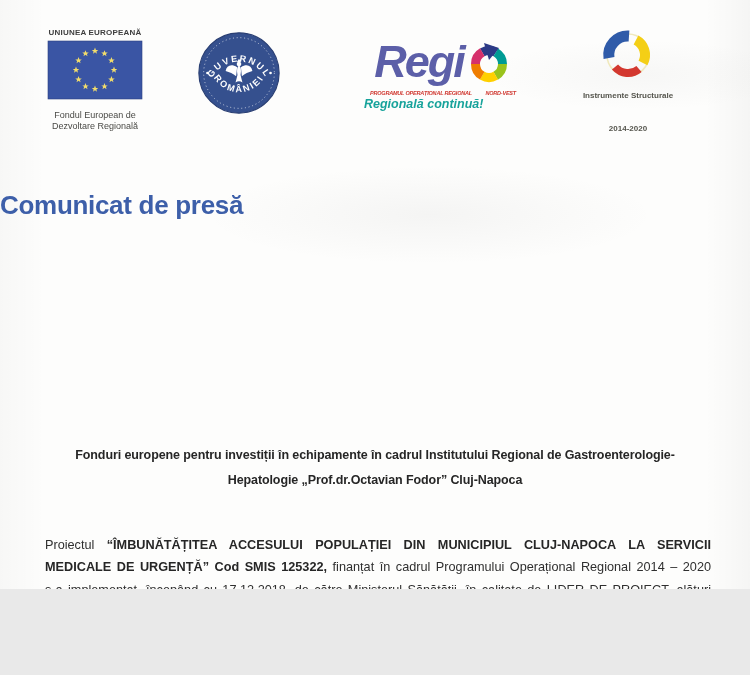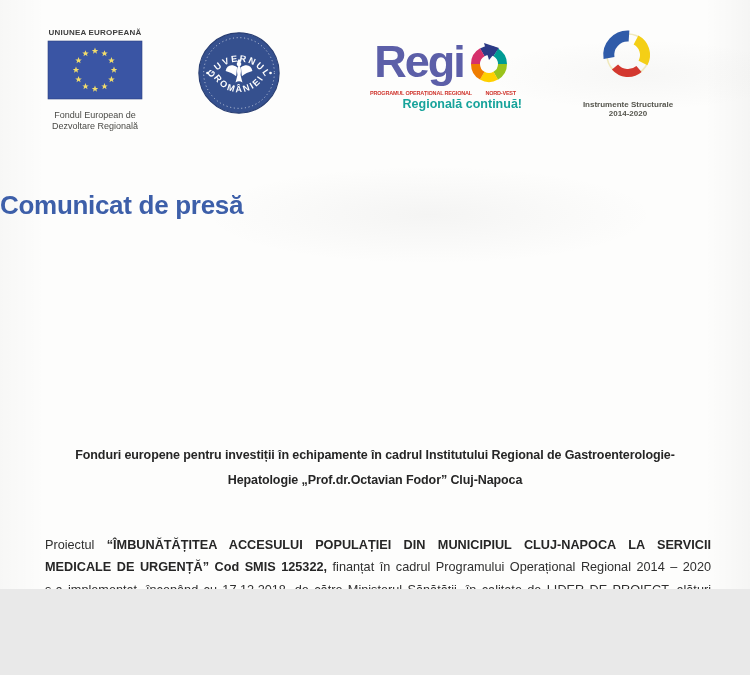--- a/index.html
+++ b/index.html
@@ -22,29 +22,29 @@
 
   
   .logo { position: absolute; }
 
   .logo-eu { left: 44px; top: 28px; width: 102px; text-align: center; }
   .eu-title { font-size: 8px; font-weight: bold; color: #3f3f3f; letter-spacing: 0.2px; margin-bottom: 3px; }
   .eu-sub { font-size: 9px; color: #4a4a46; line-height: 11px; white-space: pre-line; margin-top: 6px; }
 
   .logo-gov { left: 196px; top: 30px; width: 86px; height: 86px; }
 
-  .logo-regio { left: 364px; top: 34px; width: 158px; text-align: right; }
+  .logo-regio { left: 364px; top: 34px; width: 158px; text-align: left; font-style: italic; }
   .regio-row { display: flex; align-items: center; justify-content: center; height: 56px; }
   .regio-word { font-size: 45px; font-weight: bold; color: #5c5fa8; letter-spacing: -2px; line-height: 50px; }
   .regio-sub { display: flex; justify-content: space-between; width: 146px; margin: 0 auto; font-size: 5.5px; font-weight: bold; color: #cf342c; letter-spacing: -0.2px; }
   .regio-tagline { font-size: 12.5px; font-weight: bold; color: #17a39b; margin-top: 1px; }
 
   .logo-instr { left: 566px; top: 24px; width: 124px; text-align: center; }
-  .instr-line1 { font-size: 8px; font-weight: bold; color: #55554d; margin-top: 10px; }
-  .instr-line2 { font-size: 8px; font-weight: bold; color: #55554d; }
+  .instr-line1 { font-size: 8px; font-weight: bold; color: #55554d; margin-top: 1px; }
+  .instr-line2 { font-size: 8px; font-weight: bold; color: #55554d; margin-top: 24px; }
 
   
   .title {
     position: absolute; top: 190px; left: 0; width: 100%;
     text-align: left; font-size: 26px; font-weight: bold; color: #3d5fa9;
     letter-spacing: -0.3px;
   }
   .date-line {
     position: absolute; top: 224px; right: 40px;
     font-size: 15px; color: #3f4b66;

